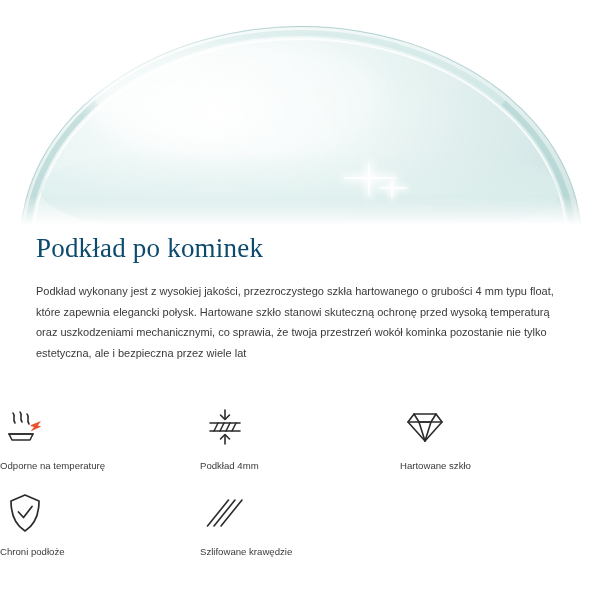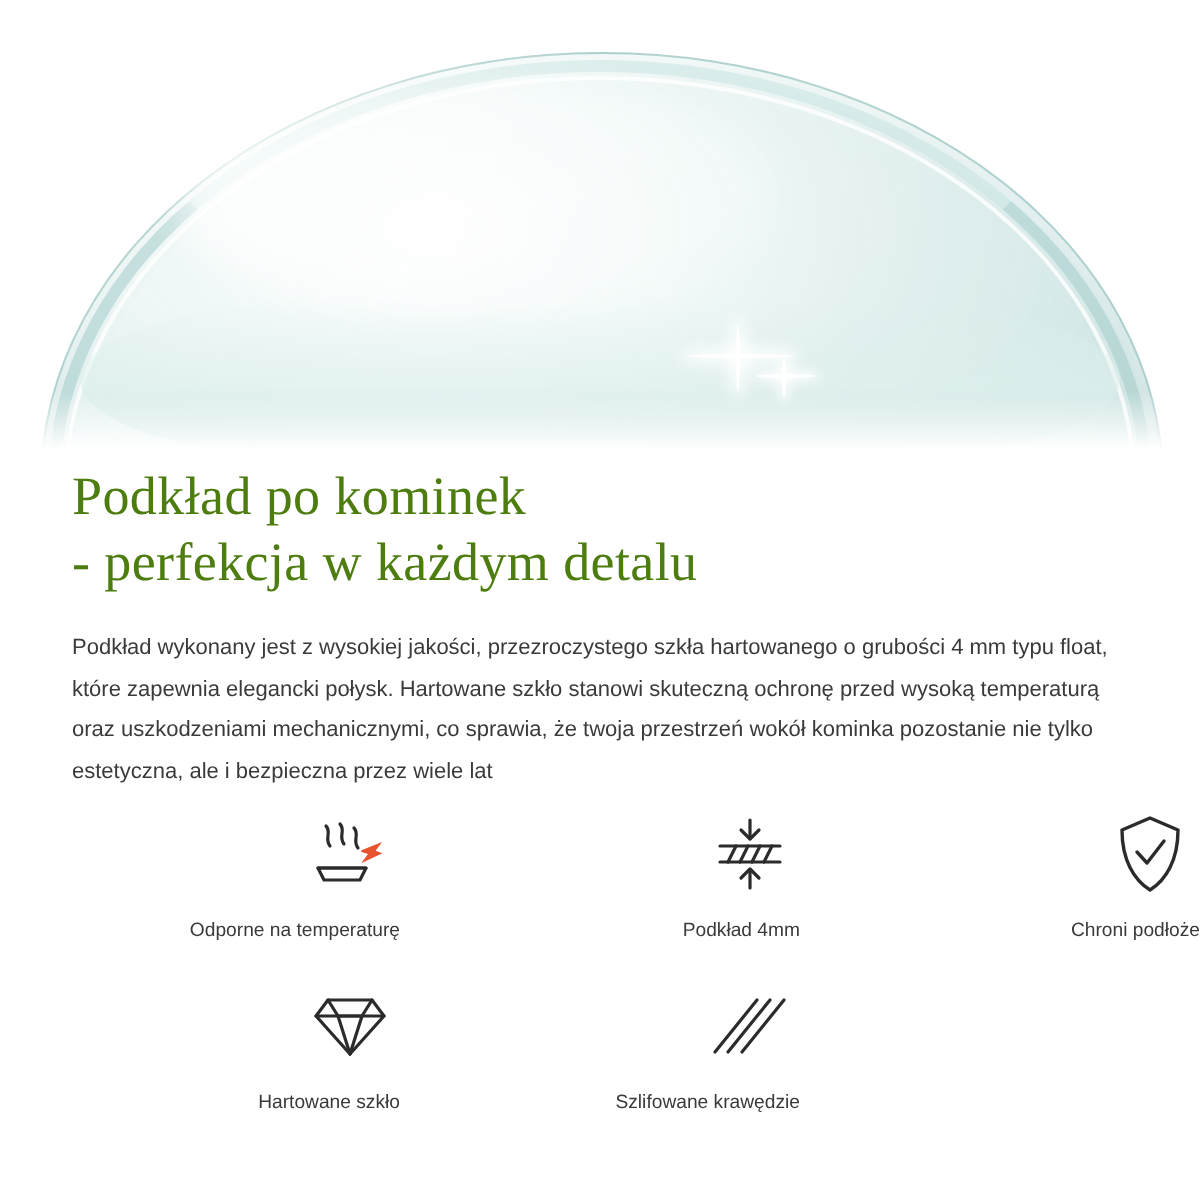--- a/index.html
+++ b/index.html
@@ -151,21 +151,21 @@
     top: 232px;
     left: 0;
     width: 600px;
     padding: 0 36px;
     box-sizing: border-box;
   }
   .headline {
     font-family: "Liberation Serif", serif;
     font-size: 27px;
     line-height: 33px;
-    color: #4d7c0f;
+    color: #0c4a6e;
     font-weight: 400;
     margin: 0 0 16px 0;
     letter-spacing: 0.2px;
   }
   .headline .l2 { display: block; }
   .body-copy {
     font-size: 11px;
     line-height: 20.5px;
     color: #3a3a3a;
     margin: 0;
@@ -178,21 +178,21 @@
     top: 404px;
     left: 0;
     width: 600px;
     display: grid;
     grid-template-columns: repeat(3, 1fr);
     grid-row-gap: 18px;
   }
   .feature {
     display: flex;
     flex-direction: column;
-    align-items: flex-end;
+    align-items: flex-start;
     justify-content: flex-start;
   }
   .feature-icon {
     width: 50px;
     height: 46px;
     display: flex;
     align-items: center;
     justify-content: center;
   }
   .feature-label {
@@ -216,21 +216,20 @@
     <div class="glass-sheen"></div>
     <div class="glass-band"></div>
     <div class="sparkle"></div>
     <div class="sparkle2"></div>
     <div class="hero-fade"></div>
   </div>
 
   <div class="content">
     <h1 class="headline">
       <span class="l1">Podkład po kominek</span>
-      <span class="l2">- perfekcja w każdym detalu</span>
     </h1>
     <p class="body-copy">Podkład wykonany jest z wysokiej jakości, przezroczystego szkła hartowanego o grubości 4 mm typu float, które zapewnia elegancki połysk. Hartowane szkło stanowi skuteczną ochronę przed wysoką temperaturą oraz uszkodzeniami mechanicznymi, co sprawia, że twoja przestrzeń wokół kominka pozostanie nie tylko estetyczna, ale i bezpieczna przez wiele lat</p>
   </div>
 
   <div class="features">
 
     <div class="feature">
       <div class="feature-icon">
         <svg width="44" height="40" viewBox="0 0 44 40">
           <g fill="none" stroke="#2b2b2b" stroke-width="1.6" stroke-linecap="round" stroke-linejoin="round">
@@ -261,47 +260,47 @@
             <path d="M21 24 L25 16"></path>
             <path d="M27 24 L31 16"></path>
           </g>
         </svg>
       </div>
       <div class="feature-label">Podkład 4mm</div>
     </div>
 
     <div class="feature">
       <div class="feature-icon">
-        <svg width="36" height="42" viewBox="0 0 36 42">
-          <g fill="none" stroke="#2b2b2b" stroke-width="1.7" stroke-linecap="round" stroke-linejoin="round">
-            <path d="M18 3 L32 9 C32 24, 26 34, 18 39 C10 34, 4 24, 4 9 Z"></path>
-            <path d="M11.5 20 L16.5 25.5 L25 14.5"></path>
-          </g>
-        </svg>
-      </div>
-      <div class="feature-label">Chroni podłoże</div>
-    </div>
-
-    <div class="feature">
-      <div class="feature-icon">
         <svg width="40" height="38" viewBox="0 0 40 38">
           <g fill="none" stroke="#2b2b2b" stroke-width="1.6" stroke-linecap="round" stroke-linejoin="round">
             <path d="M9 6 L31 6 L37 14 L20 33 L3 14 Z"></path>
             <path d="M3 14 L37 14"></path>
             <path d="M9 6 L14 14 L20 33"></path>
             <path d="M31 6 L26 14 L20 33"></path>
             <path d="M14 14 L26 14"></path>
           </g>
         </svg>
       </div>
       <div class="feature-label">Hartowane szkło</div>
     </div>
 
     <div class="feature">
       <div class="feature-icon">
+        <svg width="36" height="42" viewBox="0 0 36 42">
+          <g fill="none" stroke="#2b2b2b" stroke-width="1.7" stroke-linecap="round" stroke-linejoin="round">
+            <path d="M18 3 L32 9 C32 24, 26 34, 18 39 C10 34, 4 24, 4 9 Z"></path>
+            <path d="M11.5 20 L16.5 25.5 L25 14.5"></path>
+          </g>
+        </svg>
+      </div>
+      <div class="feature-label">Chroni podłoże</div>
+    </div>
+
+    <div class="feature">
+      <div class="feature-icon">
         <svg width="42" height="38" viewBox="0 0 42 38">
           <g fill="none" stroke="#2b2b2b" stroke-width="1.6" stroke-linecap="round" stroke-linejoin="round">
             <path d="M10 32 L31 6"></path>
             <path d="M17 32 L38 6"></path>
             <path d="M3.5 32 L24.5 6"></path>
           </g>
         </svg>
       </div>
       <div class="feature-label">Szlifowane krawędzie</div>
     </div>

